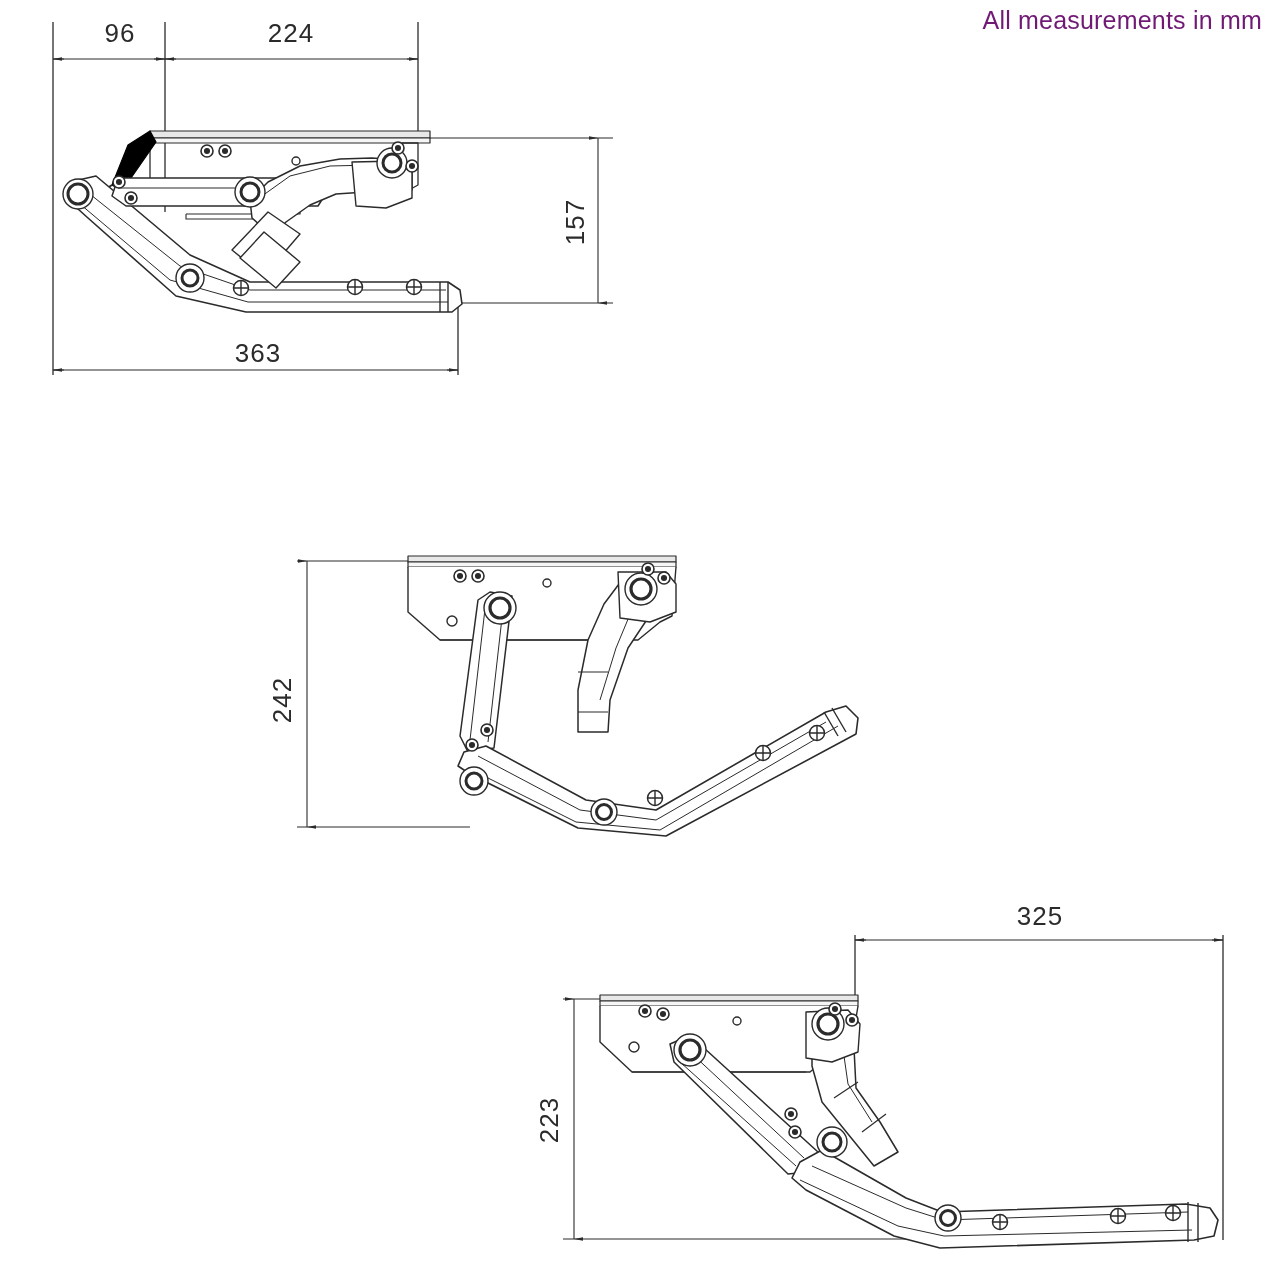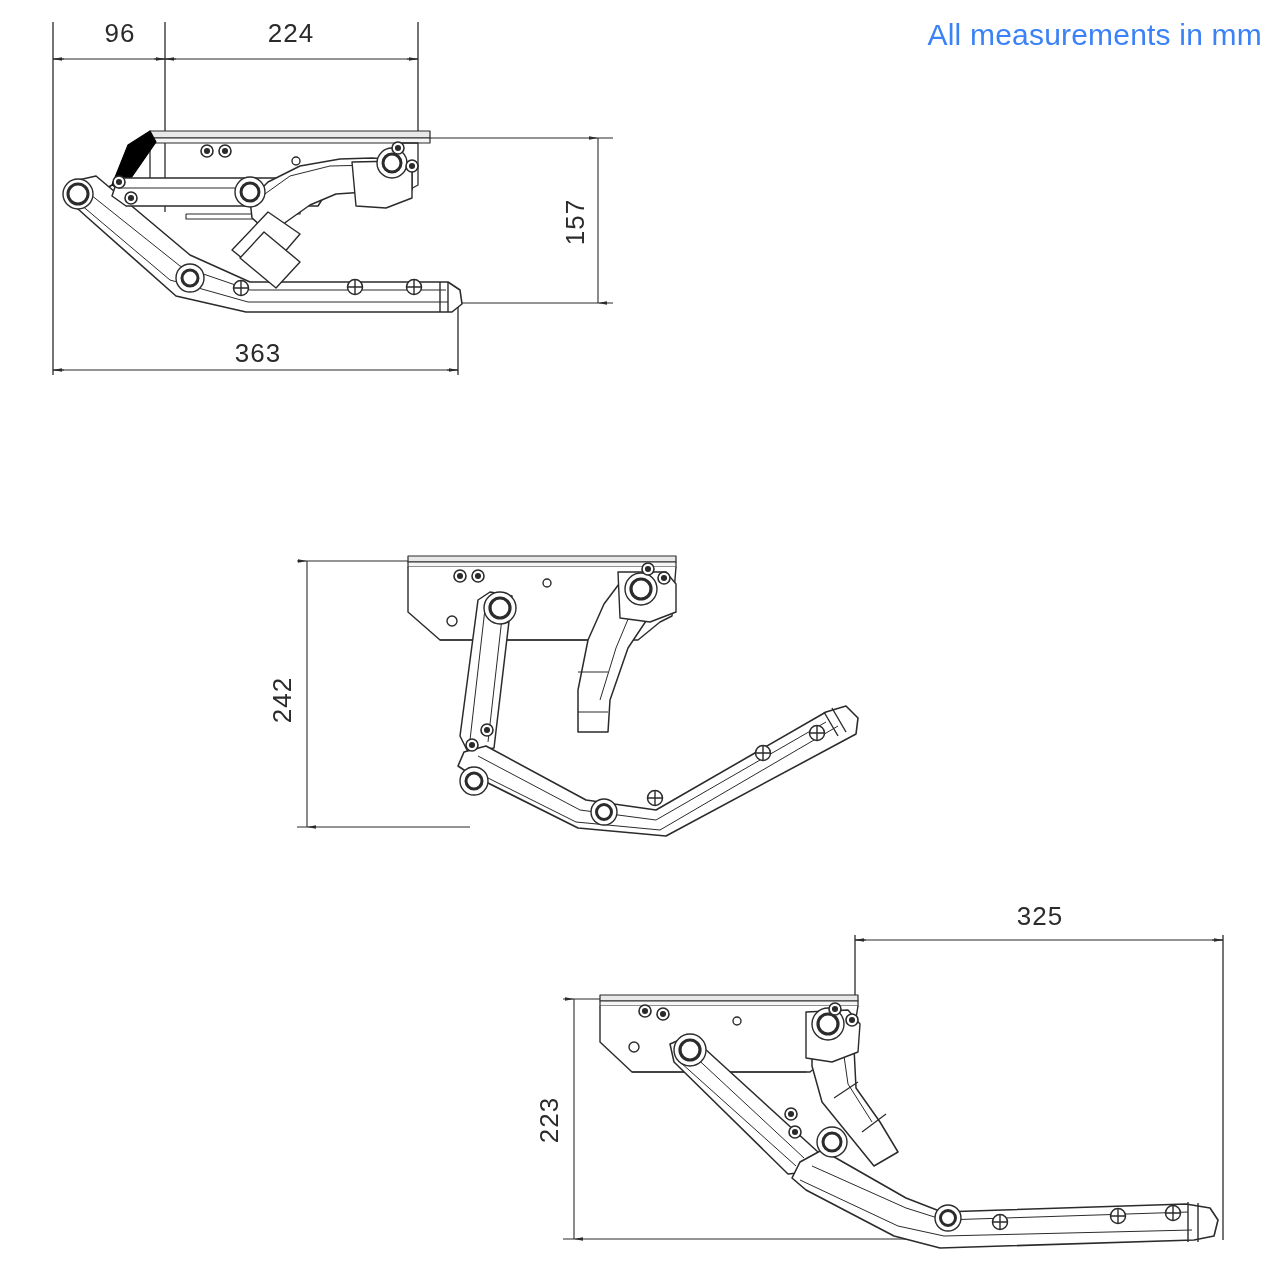--- a/index.html
+++ b/index.html
@@ -19,25 +19,24 @@
     position: absolute;
     left: 0; top: 0;
     width: 1280px;
     height: 1280px;
   }
   .note-text {
     position: absolute;
     right: 18px;
     top: 6px;
     font-family: "Liberation Sans", sans-serif;
-    font-size: 30px;
-    color: #3b82f6;
+    font-size: 25px;
+    color: #701a75;
     white-space: nowrap;
     letter-spacing: 0.2px;
-    margin-top: 12px;
   }
   svg { display: block; }
   .dim-txt {
     font-family: "Liberation Sans", sans-serif;
     font-size: 26px;
     fill: #2b2b2b;
     letter-spacing: 1px;
   }
 </style>
 </head>

